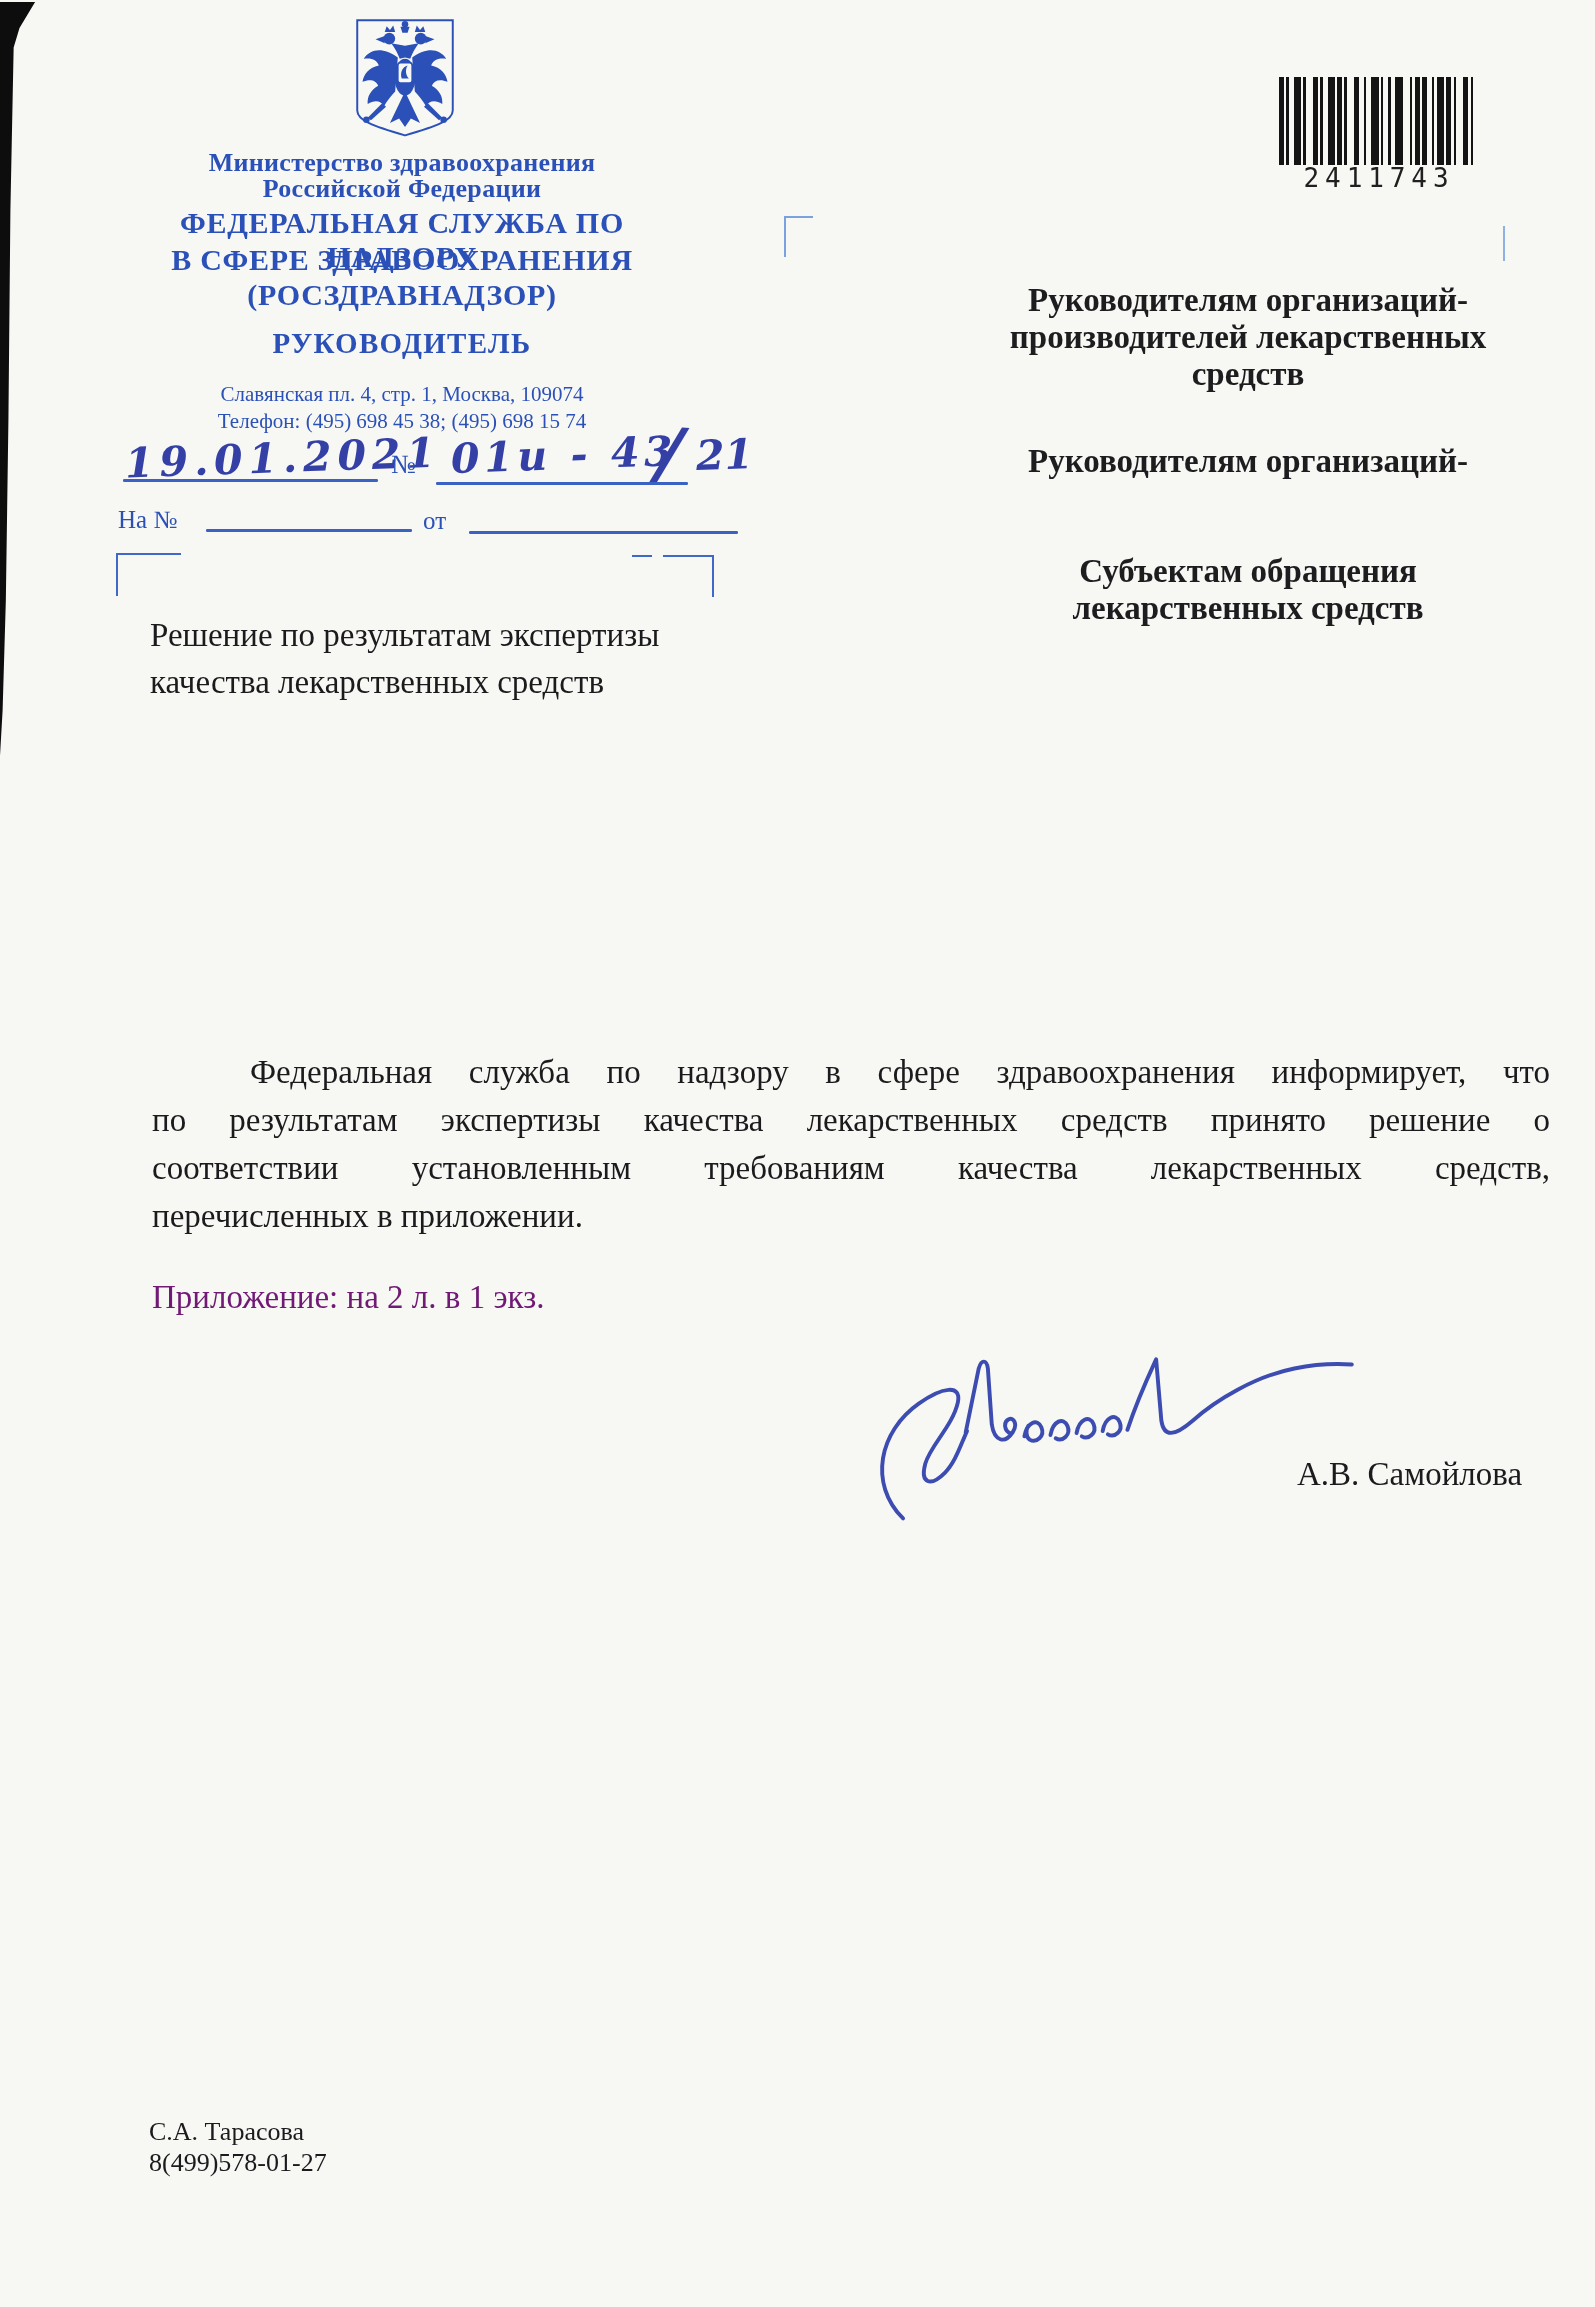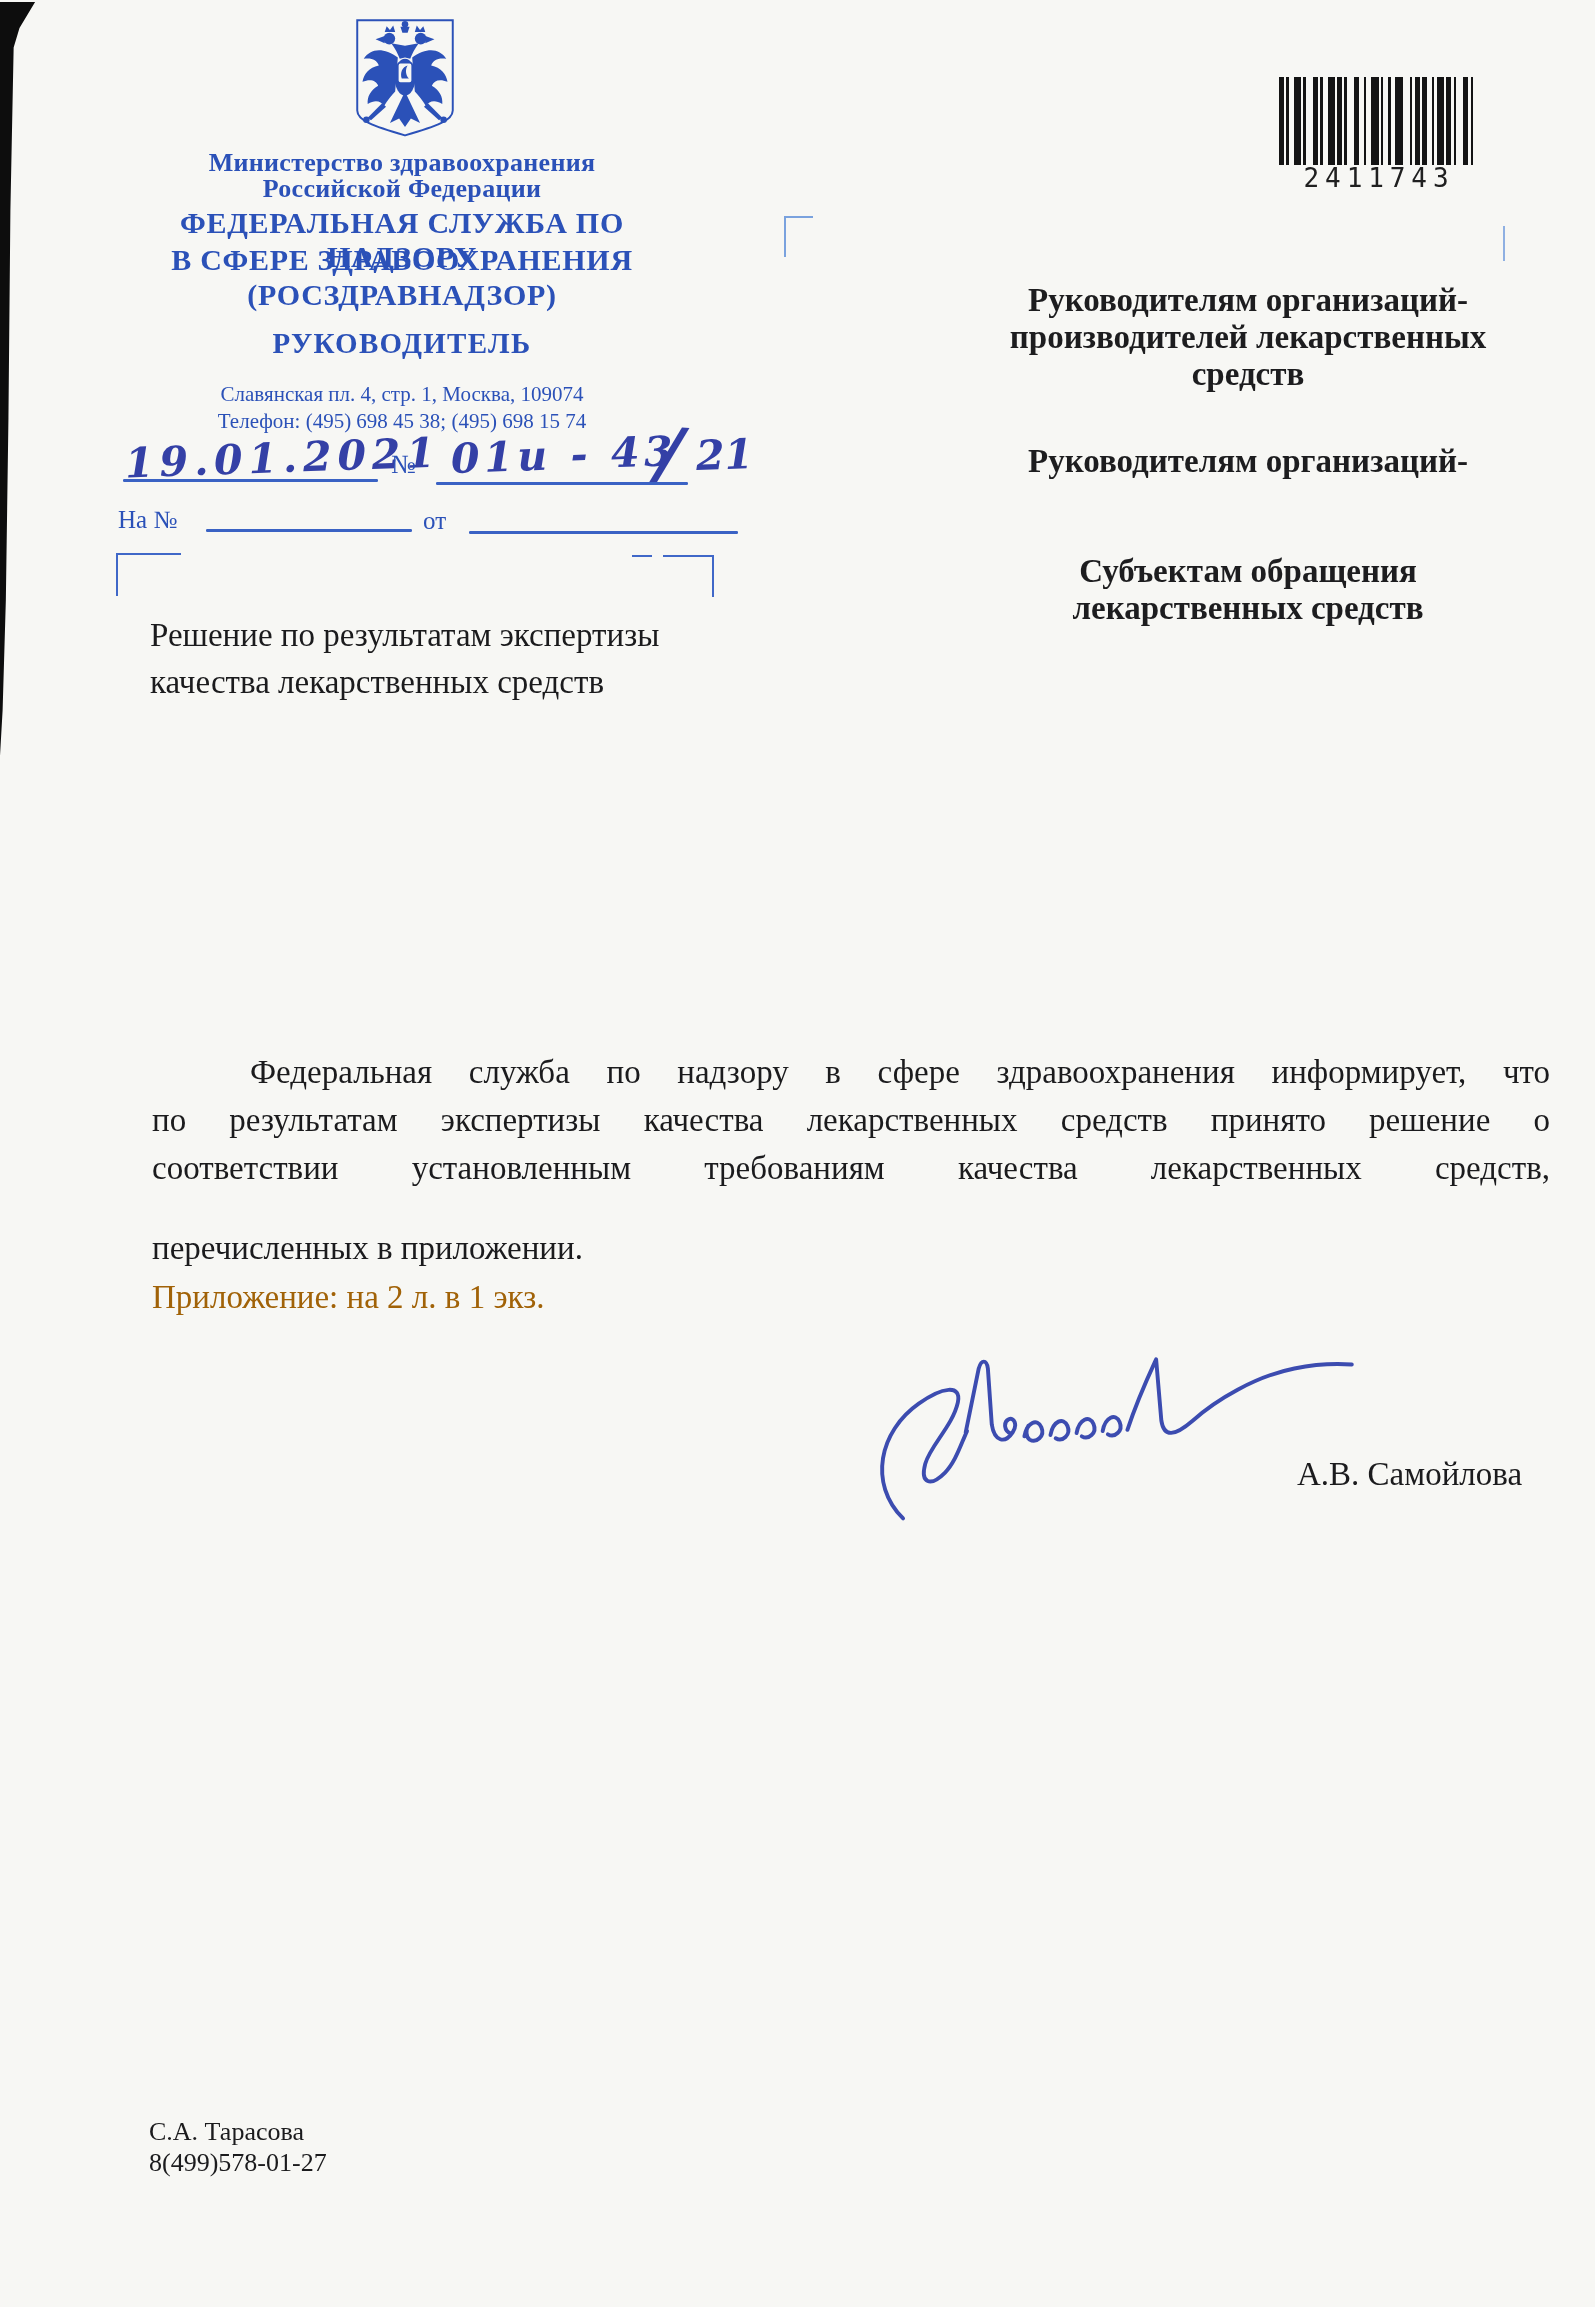--- a/index.html
+++ b/index.html
@@ -51,22 +51,22 @@
   
   .recipients { position:absolute; left:928px; width:640px; text-align:center;
                 font-size:33px; line-height:37px; color:#1d1d1f;font-weight:bold; }
 
   
   .subject { position:absolute; left:150px; top:612px; font-size:33px; line-height:47px; color:#1b1b1d; }
   .body-par { position:absolute; left:152px; top:1048px; width:1398px;
               font-size:33px; line-height:48px; color:#1b1b1d; }
   .body-par .jl { text-align:justify; text-align-last:justify; }
   .body-par .jl.first { text-indent:98px; }
-  .body-par .jl.last  { text-align-last:left;margin-top:32px; }
-  .attach { position:absolute; left:152px; top:1279px; font-size:33px; color:#a16207;text-align:center; }
+  .body-par .jl.last  { text-align-last:left; }
+  .attach { position:absolute; left:152px; top:1279px; font-size:33px; color:#701a75;text-align:center; }
 
   
   .sig-svg { position:absolute; left:862px; top:1315px; width:510px; height:225px; }
   .signer  { position:absolute; left:1297px; top:1456px; font-size:33px; color:#1b1b1d; white-space:nowrap; }
 
   
   .executor { position:absolute; left:149px; top:2116px; font-size:26px; line-height:31px; color:#1b1b1d; }
 </style>
 </head>
 <body>

